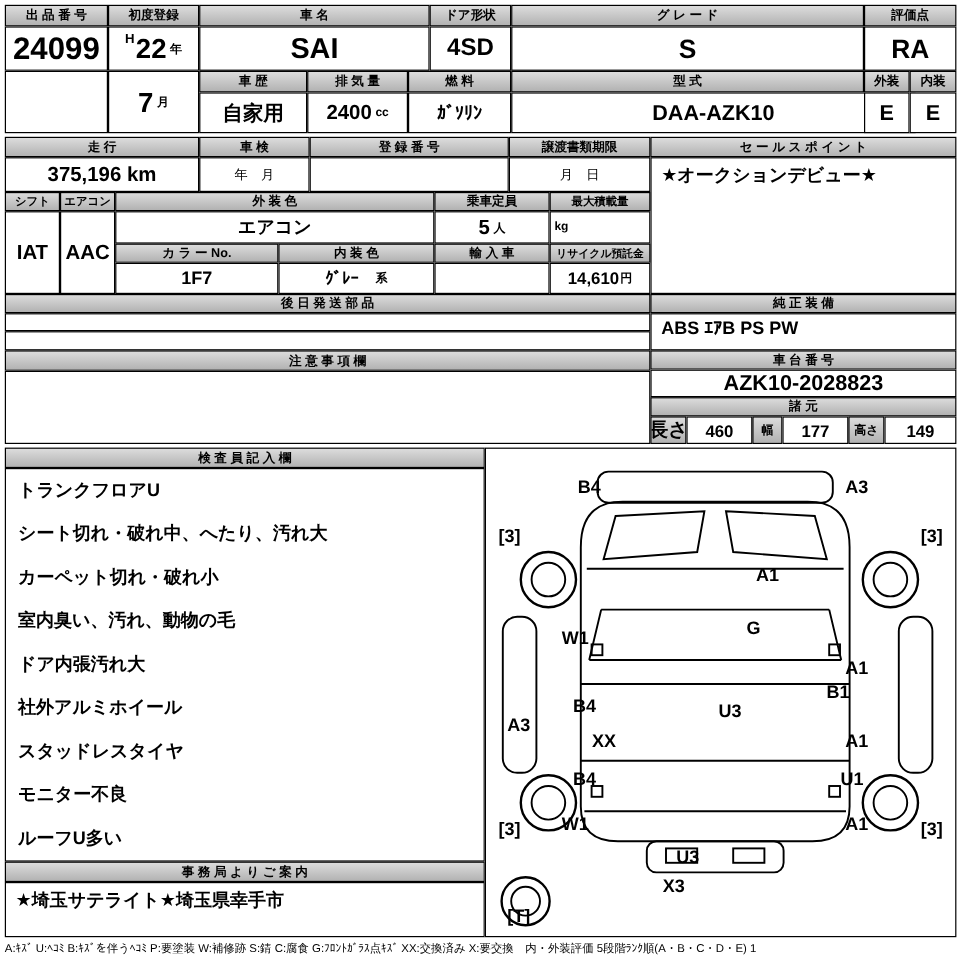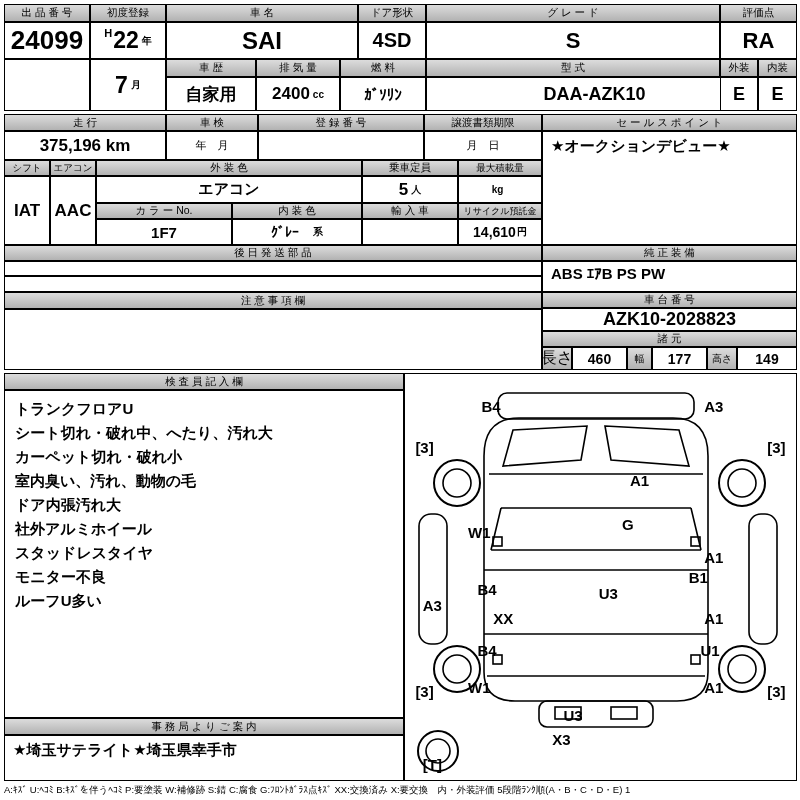--- a/index.html
+++ b/index.html
@@ -1,25 +1,25 @@
 <!DOCTYPE html>
 <html><head>
 <meta charset="utf-8">
 <style>
   *{margin:0;padding:0;box-sizing:border-box}
   html,body{background:#fff}
   body{width:800px;height:800px;font-family:"Liberation Sans","DejaVu Sans",sans-serif;color:#000}
   .sheet{position:relative;width:800px;height:800px;background:#fff;overflow:hidden}
   .c{position:absolute;border:1px solid #000;background:#fff;display:flex;align-items:center;justify-content:center;overflow:hidden;white-space:nowrap}
-  .h{background:linear-gradient(180deg,#dcdcdc,#b2b2b2);font-size:10.5px;font-weight:normal}
+  .h{background:linear-gradient(180deg,#dcdcdc,#b2b2b2);font-size:10.5px;font-weight:bold}
   .v{font-weight:bold}
   .left{justify-content:flex-start;padding-left:8px}
-  .right{justify-content:center;padding-right:8px}
+  .right{justify-content:flex-start;padding-right:8px}
   .topleft{align-items:flex-start;justify-content:flex-start;padding:5px 8px}
-  .col{flex-direction:column;align-items:flex-start;justify-content:flex-start;padding:6px 10px}
+  .col{flex-direction:column;align-items:flex-start;justify-content:space-between;padding:6px 10px}
   .unit{font-size:10px;font-weight:bold;margin-left:3px}
   .era{font-size:11px;font-weight:bold;align-self:flex-start;margin-top:4px;margin-right:1px}
   .note-line{font-weight:bold;font-size:15px;line-height:24px;white-space:nowrap}
   .marker{position:absolute;transform:translate(-50%,-50%);font-weight:bold;font-size:15px;z-index:2;white-space:nowrap}
   .diagram svg{position:absolute;left:0;top:0;z-index:1}
   .legend{position:absolute;left:4px;top:784px;width:793px;font-size:9.5px;white-space:nowrap}
 </style>
 </head>
 <body>
 

